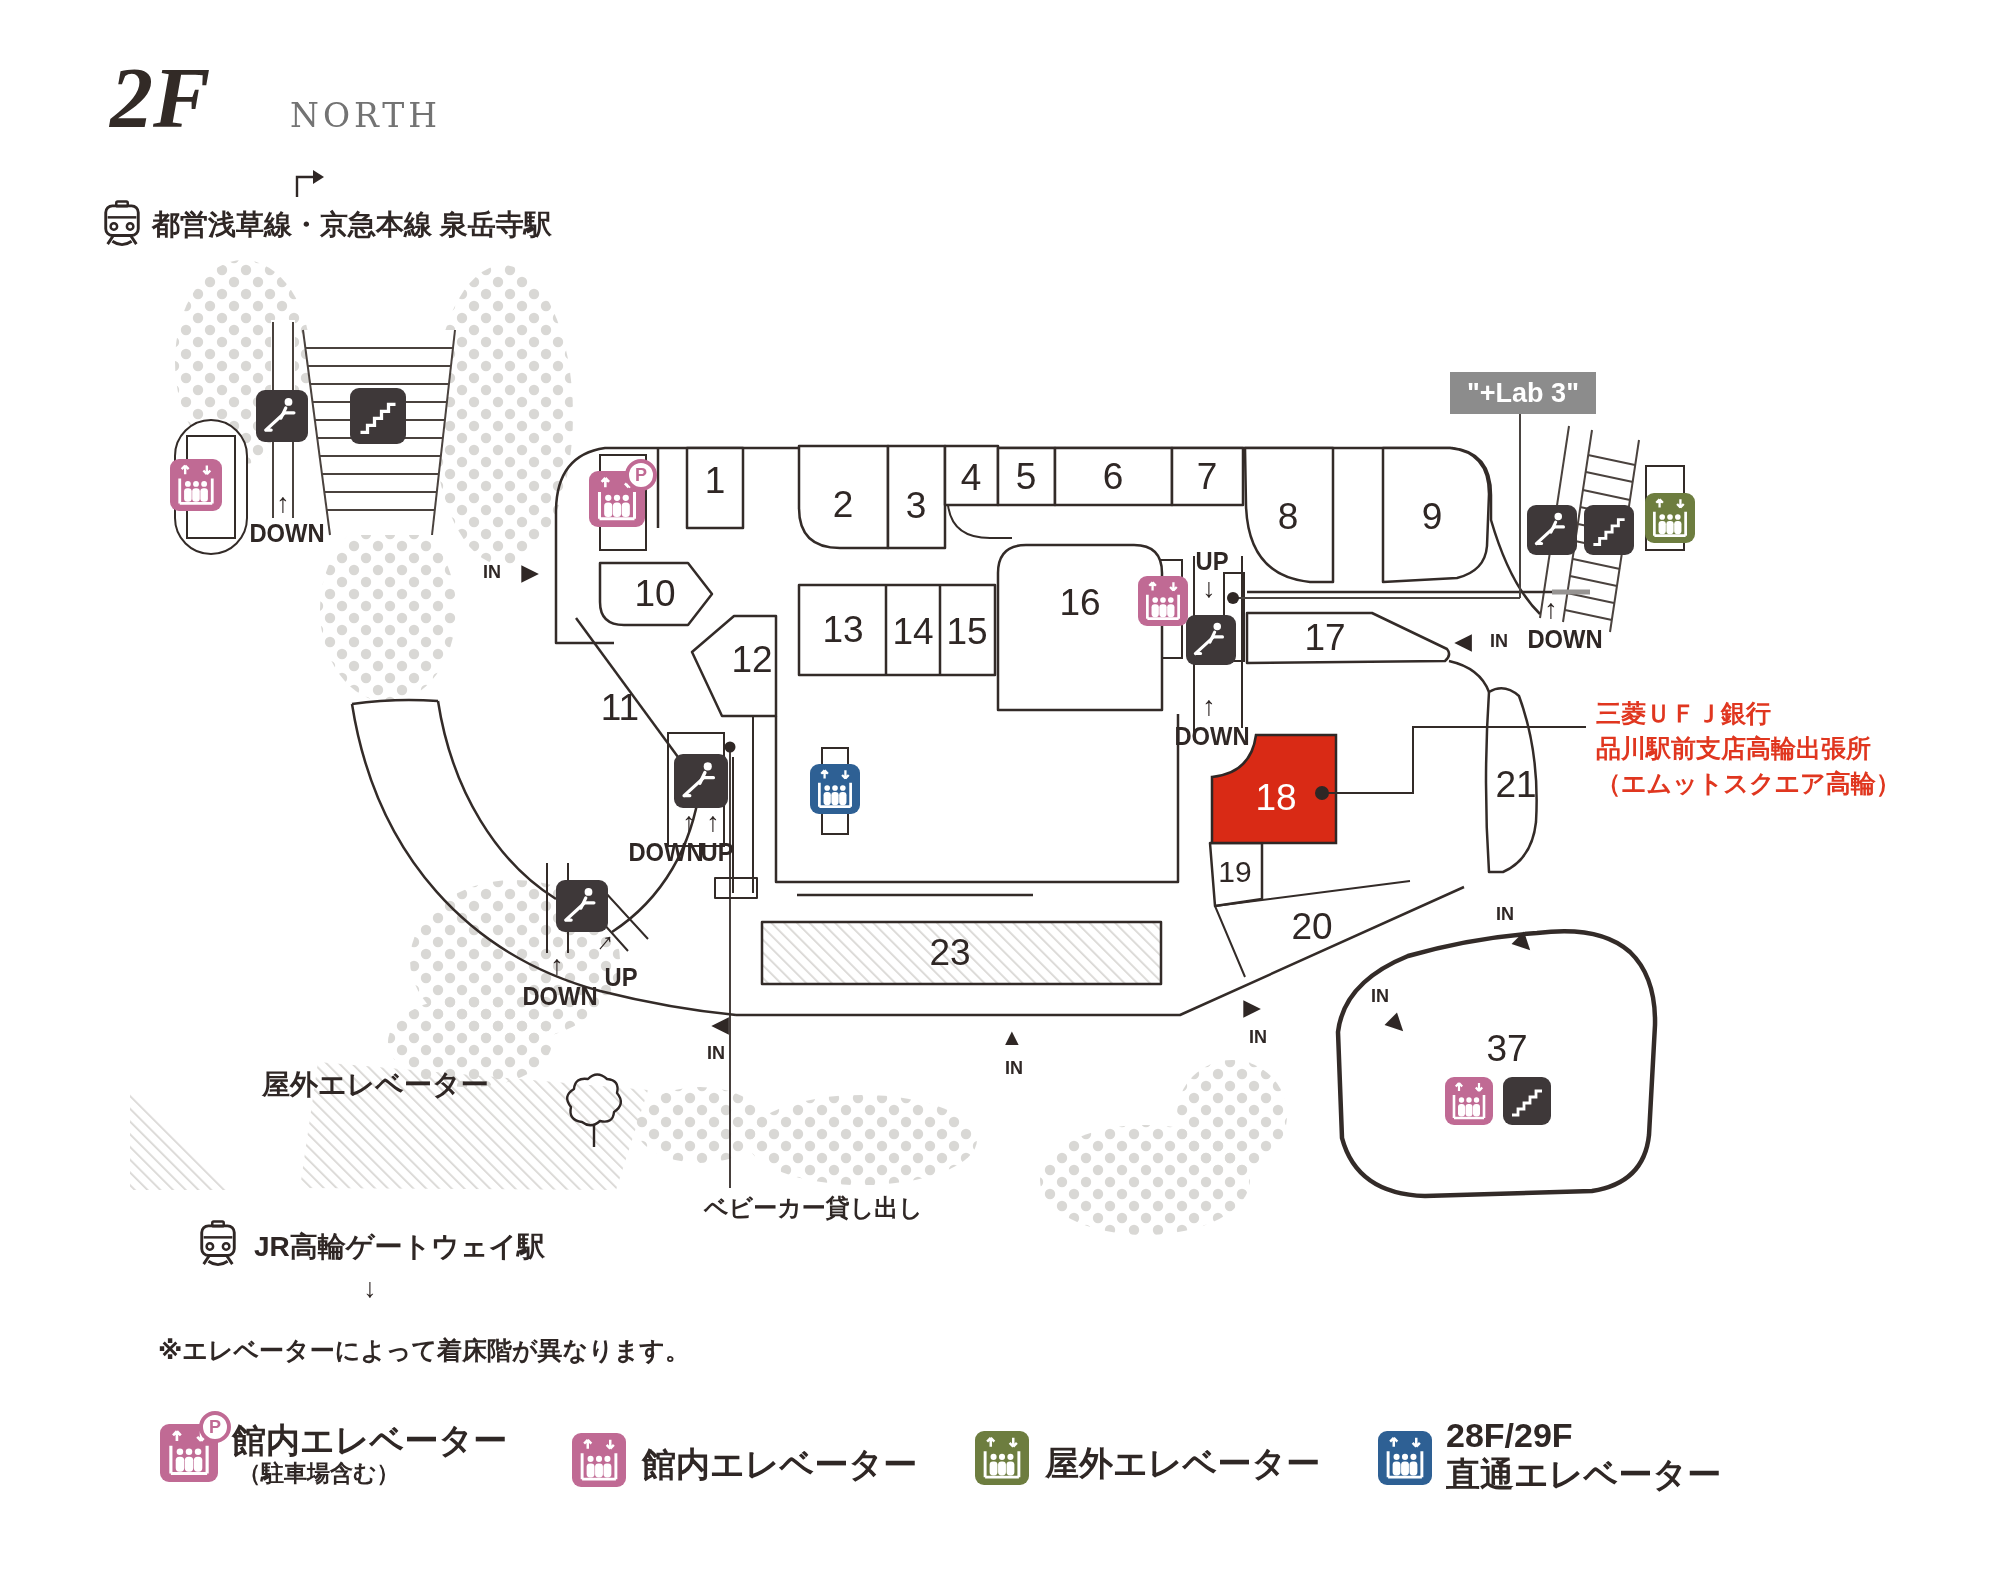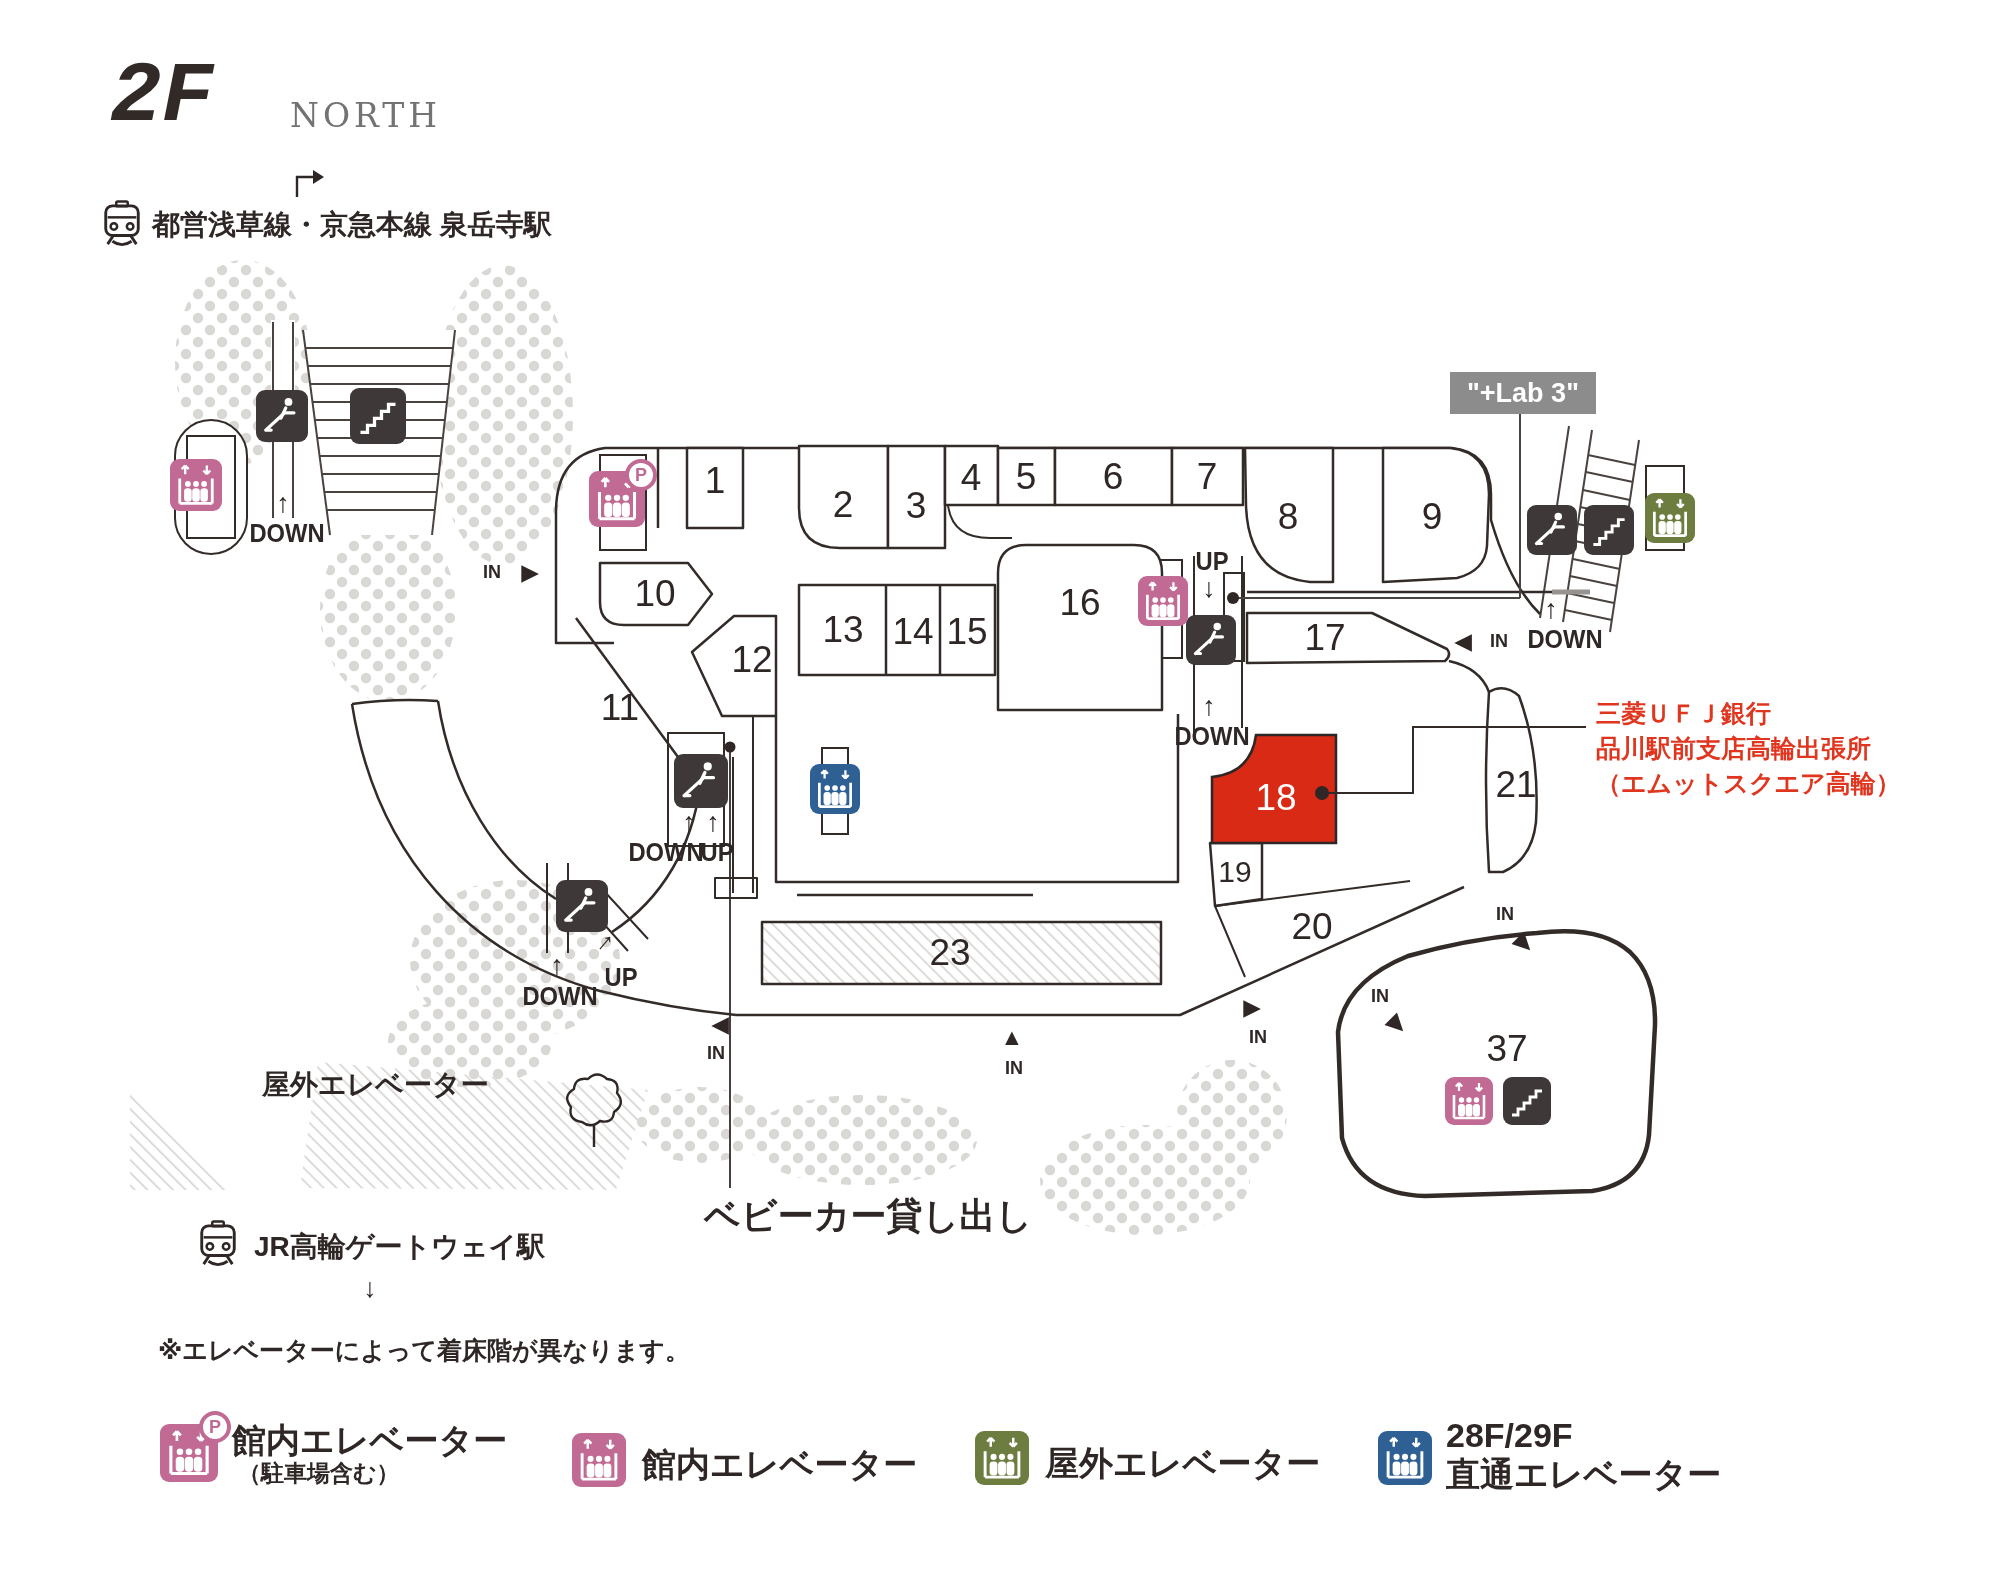--- a/index.html
+++ b/index.html
@@ -1,28 +1,28 @@
 <!DOCTYPE html>
 <html><head>
 <meta charset="utf-8">
 <style>
   html,body{margin:0;padding:0;background:#fff;}
   .stage{position:relative;width:2000px;height:1576px;background:#fff;overflow:hidden;
          font-family:"Liberation Sans","DejaVu Sans",sans-serif;color:#2f2725;}
   .abs{position:absolute;}
   svg.map{position:absolute;left:0;top:0;}
   
-  .floor{position:absolute;left:110px;top:48px;font-family:Liberation Mono, monospace;
+  .floor{position:absolute;left:110px;top:48px;font-family:Liberation Serif, serif;
          font-style:italic;font-weight:700;font-size:86px;color:#322a26;}
   .compass{position:absolute;left:290px;top:96px;font-family:"DejaVu Serif","Liberation Serif",serif;
          font-size:33px;letter-spacing:4px;color:#737373;}
   .station{position:absolute;font-size:28px;font-weight:700;}
   .note{position:absolute;left:158px;top:1334px;font-size:25px;font-weight:700;}
   .park{position:absolute;left:262px;top:1066px;font-size:28px;font-weight:700;}
-  .stroller{position:absolute;left:704px;top:1192px;font-size:36px;font-weight:700;}
+  .stroller{position:absolute;left:704px;top:1192px;font-size:24px;font-weight:700;}
   .bank{position:absolute;left:1596px;top:696px;font-size:25px;font-weight:700;color:#e0361f;line-height:35px;}
   .lab3{position:absolute;left:1450px;top:372px;width:146px;height:42px;background:#8c8c8c;color:#fff;
         font-size:27px;font-weight:700;display:flex;align-items:center;justify-content:center;}
   
   .num{position:absolute;transform:translate(-50%,-50%);font-size:37px;color:#2f2725;}
   .num-w{color:#fff;}
   .num-s{font-size:30px;}
   
   .mk{position:absolute;transform:translate(-50%,-50%) scaleX(.95);font-size:25px;font-weight:800;white-space:nowrap;}
   .mkin{position:absolute;transform:translate(-50%,-50%);font-size:18px;font-weight:800;}

